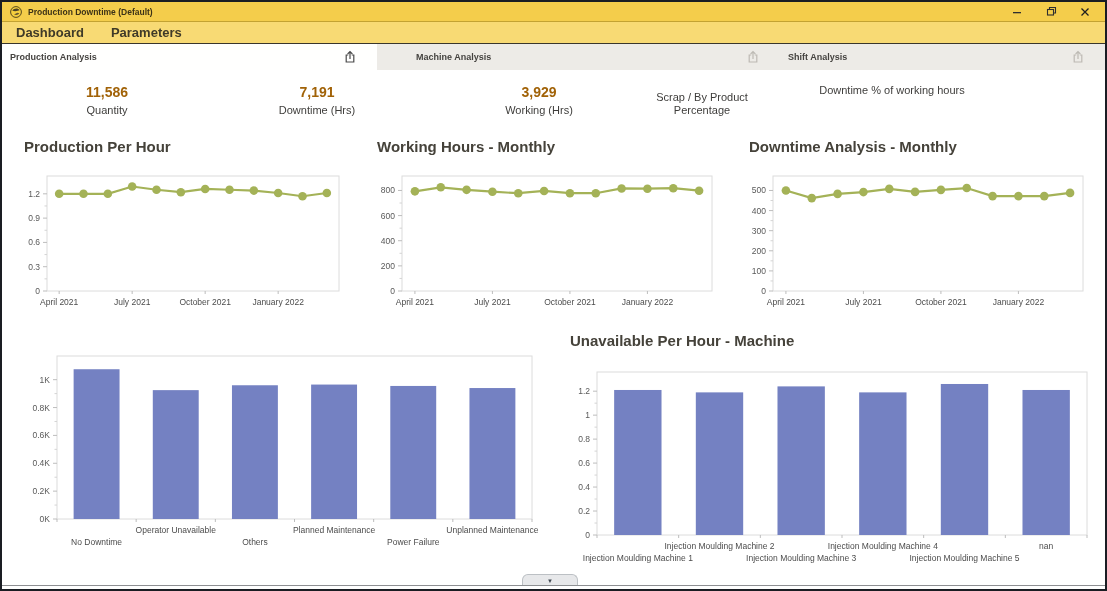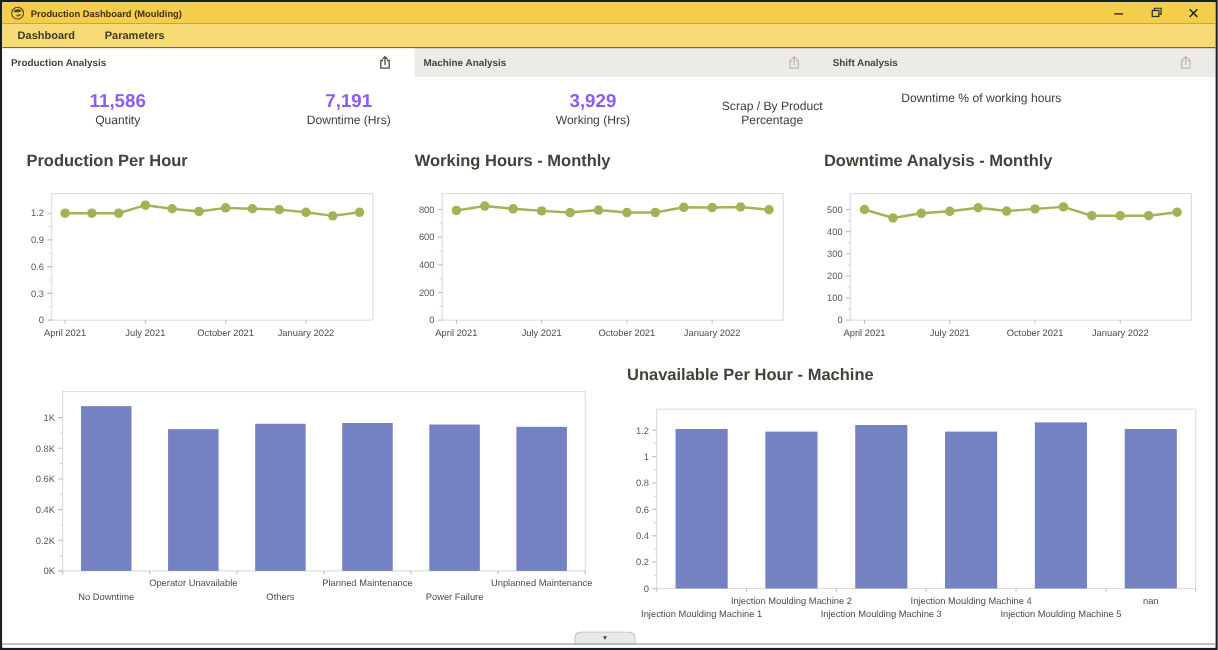--- a/index.html
+++ b/index.html
@@ -15,31 +15,31 @@
   }
   .app-icon { width: 12px; height: 12px; margin-right: 6px; flex: 0 0 auto; }
   .win-title { font-size: 8.5px; font-weight: 700; color: #3c3217; flex: 1; }
   .win-controls { display: flex; align-items: center; gap: 22px; padding-right: 6px; }
   .win-btn { width: 12px; height: 12px; display: flex; align-items: center; justify-content: center; cursor: default; }
   
   .menubar {
     height: 22px; background: #f8da74; display: flex; align-items: center;
     gap: 27px; padding-left: 14px; border-bottom: 1px solid #39362c;
   }
-  .menu-item { font-size: 10px; font-weight: 700; color: #3f3a28; }
+  .menu-item { font-size: 13px; font-weight: 700; color: #3f3a28; }
   
   .tabbar { height: 26px; background: #edebe7; display: flex; }
   .tab { display: flex; align-items: center; justify-content: space-between; padding: 0 20px 0 8px; }
   .tab.active { background: #fffffe; }
   .tab-label { font-size: 9px; font-weight: 700; color: #454340; white-space: nowrap; }
   .export-icon { width: 14px; height: 14px; }
   
   .content { position: relative; width: 1103px; height: 516px; background: #fff; }
   .kpi { position: absolute; text-align: center; }
-  .kpi-value { font-size: 17px; font-weight: 700; color: #8b5cf6; line-height: 20px; min-height: 20px; }
+  .kpi-value { font-size: 14px; font-weight: 700; color: #a16207; line-height: 20px; min-height: 20px; }
   .kpi-label { font-size: 11px; font-weight: 400; color: #3e3d3b; margin-top: 2px; line-height: 13px; }
   .chart { position: absolute; }
   .chart-title { font-size: 15px; font-weight: 700; color: #45423a; height: 16px; line-height: 14px; white-space: nowrap; }
   .chart svg { overflow: visible; display: block; }
   
   .collapse-handle {
     position: absolute; left: 520px; top: 504px; width: 56px; height: 12px;
     background: #e7e8ea; border: 1px solid #bcc0c4; border-bottom: none;
     border-radius: 6px 6px 0 0; display: flex; align-items: center; justify-content: center;
   }
@@ -51,21 +51,21 @@
 
 <div class="window">
 
   <div class="titlebar">
     <svg class="app-icon" viewBox="0 0 12 12">
       <circle cx="6" cy="6" r="5.4" fill="#f6cf3e"></circle>
       <path d="M2.3 4.6 C3.8 1.9 8.2 1.9 9.7 4.1 C8 5.3 4 5.6 2.3 4.6 Z" fill="#4c4328"></path>
       <path d="M4 8.6 C6 9.6 8.5 8.8 9.4 7.2 L7.2 6.8 Z" fill="#6b5c33"></path>
       <circle cx="6" cy="6" r="5.4" fill="none" stroke="#57491c" stroke-width="1"></circle>
     </svg>
-    <div class="win-title">Production Dashboard (Moulding)</div>
+    <div class="win-title">Production Downtime (Default)</div>
     <div class="win-controls">
       <div class="win-btn">
         <svg width="10" height="10" viewBox="0 0 10 10">
           <rect x="1" y="5" width="8" height="1.3" fill="#2f2f2f"></rect>
         </svg>
       </div>
       <div class="win-btn">
         <svg width="11" height="11" viewBox="0 0 11 11">
           <path d="M3.5 3 V1.5 H9.5 V7 H8" fill="none" stroke="#2f2f2f" stroke-width="1.1"></path>
           <rect x="1.5" y="3.5" width="6" height="5.5" fill="none" stroke="#2f2f2f" stroke-width="1.1"></rect>
@@ -85,21 +85,21 @@
   </div>
 
   <div class="tabbar">
     <div class="tab active" style="width:375px;">
       <span class="tab-label">Production Analysis</span>
       <svg class="export-icon" viewBox="0 0 14 14">
         <path d="M5.2 5 H3.2 V12 H10.8 V5 H8.8" fill="none" stroke="#4a4a4a" stroke-width="1.2"></path>
         <path d="M7 9 V1.6 M4.6 4 L7 1.6 L9.4 4" fill="none" stroke="#4a4a4a" stroke-width="1.2"></path>
       </svg>
     </div>
-    <div class="tab" style="width:372px;">
+    <div class="tab" style="width:372px;margin-left:31px;">
       <span class="tab-label">Machine Analysis</span>
       <svg class="export-icon" viewBox="0 0 14 14">
         <path d="M5.2 5 H3.2 V12 H10.8 V5 H8.8" fill="none" stroke="#bdbab4" stroke-width="1.2"></path>
         <path d="M7 9 V1.6 M4.6 4 L7 1.6 L9.4 4" fill="none" stroke="#bdbab4" stroke-width="1.2"></path>
       </svg>
     </div>
     <div class="tab" style="flex:1;">
       <span class="tab-label">Shift Analysis</span>
       <svg class="export-icon" viewBox="0 0 14 14">
         <path d="M5.2 5 H3.2 V12 H10.8 V5 H8.8" fill="none" stroke="#bdbab4" stroke-width="1.2"></path>

